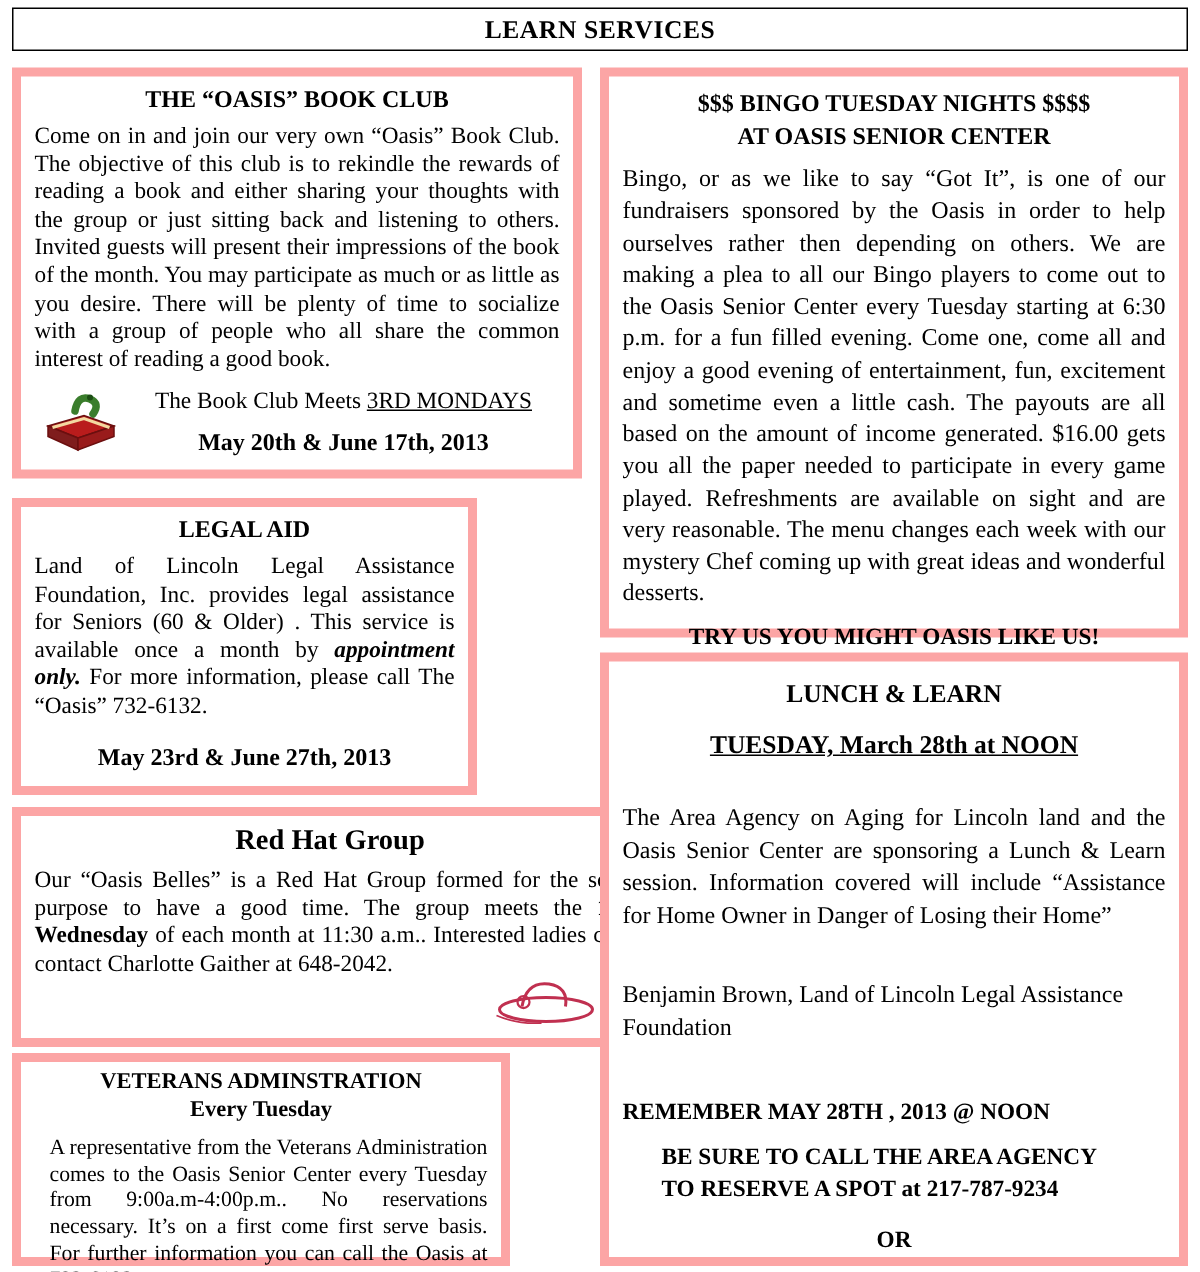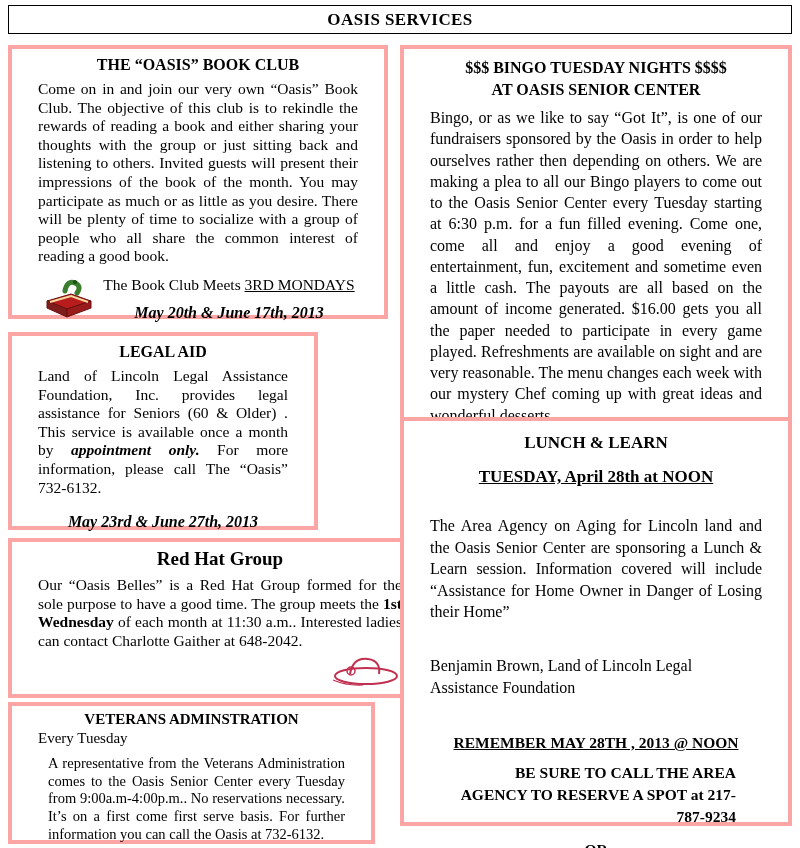--- a/index.html
+++ b/index.html
@@ -10,68 +10,68 @@
     width: 800px;
   }
   .page { position: relative; width: 800px; height: 848px; background: #ffffff; overflow: hidden; }
 
   .hdr {
     position: absolute; left: 8px; top: 5px; width: 784px; height: 29px;
     border: 1px solid #000; display: flex; align-items: center; justify-content: center;
     font-weight: bold; font-size: 17px; letter-spacing: .4px;
   }
 
-  .box { position: absolute; border: 4px solid #fca5a5; background: #fff; padding: 4px 26px; }
+  .box { position: absolute; border: 6px solid #fca5a5; background: #fff; padding: 4px 9px; }
   .box-book   { left: 8px;   top: 45px;  width: 380px; height: 274px; }
   .box-legal  { left: 8px;   top: 332px; width: 310px; height: 198px; }
   .box-redhat { left: 8px;   top: 538px; width: 424px; height: 160px; }
-  .box-vets   { left: 8px;   top: 702px; width: 367px; height: 142px; padding-top: 2px; }
+  .box-vets   { left: 8px;   top: 702px; width: 332px; height: 142px; padding-top: 2px; }
   .box-bingo  { left: 400px; top: 45px;  width: 392px; height: 380px; }
-  .box-lunch  { left: 400px; top: 417px; width: 392px; height: 409px; }
+  .box-lunch  { left: 400px; top: 435px; width: 392px; height: 409px; }
 
   .ttl { text-align: center; font-size: 16px; font-weight: bold; margin: 3px 0 6px; }
   .ttl-lg { text-align: center; font-size: 19px; font-weight: bold; margin: 2px 0 6px; }
   .ttl-tight { margin-bottom: 2px; }
-  .sub { text-align: left; font-size: 15px; font-weight: normal; margin: 2px 0 8px; }
+  .sub { text-align: center; font-size: 15px; font-weight: bold; margin: 2px 0 8px; }
 
   .para { text-align: justify; font-size: 15.5px; line-height: 1.2; }
   .para-sm { text-align: justify; font-size: 14.5px; line-height: 1.22; margin-left: 10px; }
   .para-bingo { text-align: justify; font-size: 16px; line-height: 1.33; }
 
   .bi { font-weight: bold; font-style: italic; }
   .b  { font-weight: bold; }
   .ul { text-decoration: underline; }
 
   .meet-row { display: flex; align-items: center; margin-top: 10px; }
   .meet-ico { flex: 0 0 62px; display: flex; justify-content: center; }
   .meet-text { flex: 1; }
   .meet-line { font-weight: normal; font-size: 15.5px; text-align: center; }
-  .dates { font-weight: bold; font-size: 16px; text-align: center; margin-top: 10px; font-style: italic; }
+  .dates { font-weight: bold; font-size: 16px; text-align: center; margin-top: 10px; }
 
   .box-redhat { position: absolute; }
   .hat-ico { position: absolute; right: 26px; bottom: 2px; }
 
   .bingo-footer { text-align: center; font-weight: bold; font-size: 15.5px; margin-top: 9px; }
 
   .lunch-ttl { text-align: center; font-weight: bold; font-size: 17px; margin: 8px 0 14px; }
   .lunch-sub { text-align: center; font-weight: bold; font-size: 17px; text-decoration: underline; margin-bottom: 28px; }
   .lunch-para { text-align: justify; font-size: 16px; line-height: 1.35; }
   .lunch-speaker { font-size: 16px; line-height: 1.35; margin-top: 32px; }
-  .lunch-remember { text-align: center; font-weight: bold; font-size: 15.5px; margin-top: 36px; text-decoration: underline; }
-  .lunch-call { text-align: right; font-weight: bold; font-size: 15.5px; margin-top: 10px; padding: 0 26px; line-height: 1.4; }
+  .lunch-remember { font-weight: bold; font-size: 15.5px; margin-top: 36px; }
+  .lunch-call { text-align: left; font-weight: bold; font-size: 15.5px; margin-top: 10px; padding: 0 26px; line-height: 1.4; }
   .lunch-or { text-align: center; font-weight: bold; font-size: 15.5px; margin-top: 14px; }
   .lunch-phone { text-align: center; font-weight: bold; font-size: 15.5px; margin-top: 14px; }
 </style>
 </head>
 <body>
 
 <div class="page">
 
   <div class="hdr">
-    <span>OASIS SERVICES</span>
+    <span>LEARN SERVICES</span>
   </div>
 
   <section class="box box-book">
     <h2 class="ttl">THE “OASIS” BOOK CLUB</h2>
     <p class="para">Come on in and join our very own “Oasis” Book Club. The objective of this club is to rekindle the rewards of reading a book and either sharing your thoughts with the group or just sitting back and listening to others.  Invited guests will present their impressions of the book of the month.  You may participate as much or as little as you desire.  There will be plenty of time to socialize with a group of people who all share the common interest of reading a good book.</p>
     <div class="meet-row">
       <span class="meet-ico">
         <svg width="56" height="44" viewBox="0 0 56 44" aria-hidden="true">
           <path d="M24 14 q2 -11 10 -8 q7 3 2 10" stroke="#3a7d2c" stroke-width="5" fill="none" stroke-linecap="round"></path>
           <circle cx="34" cy="5" r="2" fill="#1c4d14"></circle>
@@ -115,21 +115,21 @@
 
   <section class="box box-bingo">
     <h2 class="ttl" style="margin-top:6px; margin-bottom:4px;">$$$ BINGO TUESDAY NIGHTS $$$$</h2>
     <h3 class="ttl" style="margin-bottom:8px;">AT OASIS SENIOR CENTER</h3>
     <p class="para-bingo">Bingo, or as we like to say “Got It”, is one of  our fundraisers sponsored by the Oasis in order to help ourselves rather then depending on others. We are making a plea to all our Bingo players to come out to the Oasis Senior Center every Tuesday starting at 6:30 p.m. for a fun filled evening. Come one, come all and enjoy a good evening of entertainment, fun, excitement and sometime even a little cash. The payouts are all based on the amount of income generated. $16.00 gets you all the paper needed to participate in every game played. Refreshments are available on sight and are very reasonable. The menu changes each week with our mystery Chef coming up with great ideas and wonderful desserts.</p>
     <div class="bingo-footer">TRY US YOU MIGHT OASIS LIKE US!</div>
   </section>
 
   <section class="box box-lunch">
     <h2 class="lunch-ttl">LUNCH &amp; LEARN</h2>
-    <div class="lunch-sub">TUESDAY,  April 28th at NOON</div>
+    <div class="lunch-sub">TUESDAY,  March 28th at NOON</div>
     <p class="lunch-para">The Area Agency on Aging for Lincoln land and the Oasis Senior Center are sponsoring a Lunch &amp; Learn session. Information covered will include “Assistance for Home Owner in Danger of Losing their Home”</p>
     <p class="lunch-speaker">Benjamin Brown, Land of Lincoln Legal Assistance Foundation</p>
     <div class="lunch-remember">REMEMBER   MAY 28TH , 2013 @ NOON</div>
     <div class="lunch-call">BE SURE TO CALL THE AREA AGENCY TO RESERVE A SPOT at 217-787-9234</div>
     <div class="lunch-or">OR</div>
     <div class="lunch-phone">800-252-2918</div>
   </section>
 
 </div>
 

